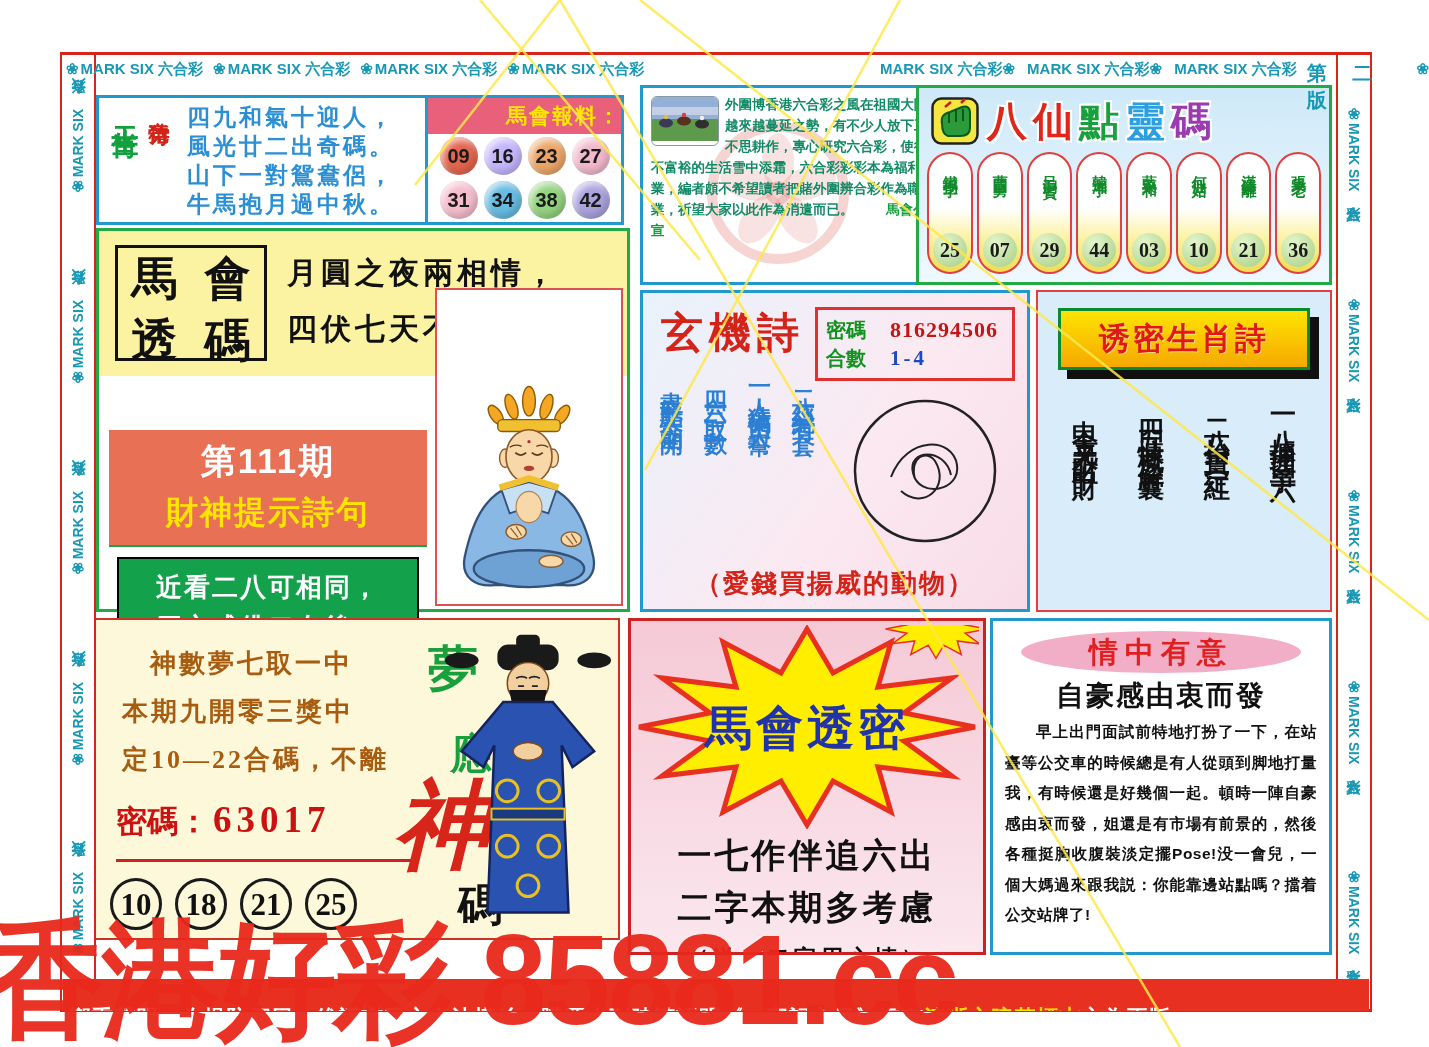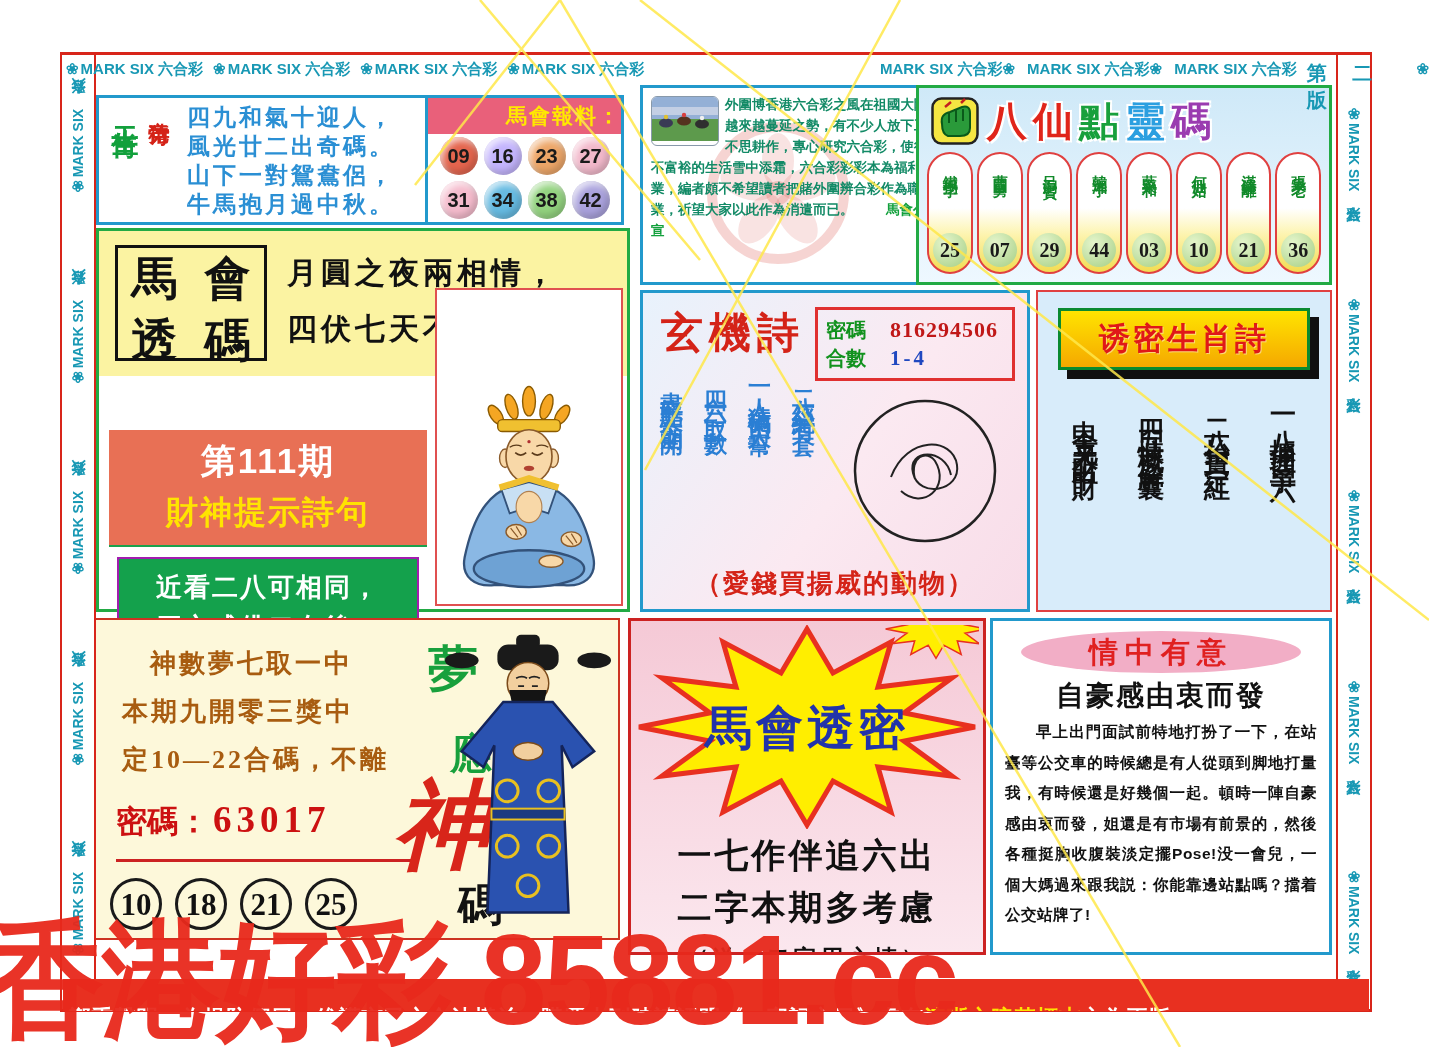--- a/index.html
+++ b/index.html
@@ -60,21 +60,21 @@
 
   
   .touma { left:96px; top:228px; width:534px; height:384px; border:3px solid #22aa44; background:#fff; }
   .tm-yellow { height:145px; background:#fbf3a2; position:relative; }
   .tm-box { position:absolute; left:16px; top:14px; width:152px; height:116px; border:3px solid #111; display:grid; grid-template-columns:1fr 1fr; place-items:center; font-family:"Liberation Serif", serif; font-weight:900; font-size:46px; color:#111; background:#fbf3a2; }
   .tm-poem { position:absolute; left:188px; top:14px; font-family:"Liberation Serif", serif; font-weight:900; font-size:30px; color:#111; line-height:56px; letter-spacing:4px; white-space:nowrap; }
   .tm-low { position:relative; height:236px; }
   .issue-col { position:absolute; left:10px; top:6px; width:318px;margin-top:48px; }
   .issue-num { background:#e87055; color:#fff; font-weight:900; font-size:35px; text-align:center; padding:8px 0 2px; letter-spacing:2px; }
   .issue-sub { background:#e87055; color:#ffe400; font-weight:900; font-size:32px; text-align:center; padding:4px 0 10px; letter-spacing:2px; border-bottom:2px solid #1aa14c; }
-  .issue-hint { margin:10px 8px 0; background:#14a14c; border:2px solid #a21caf; padding:8px 12px; }
+  .issue-hint { margin:10px 8px 0; background:#14a14c; border:2px solid #000000; padding:8px 12px; }
   .issue-hint div { color:#fff; font-weight:bold; font-size:26px; letter-spacing:2px; line-height:40px; text-align:center; white-space:nowrap; }
   .buddha-frame { position:absolute; left:336px; top:-88px; width:188px; height:318px; border:2px solid #e05050; background:#fff; display:flex; align-items:flex-end; justify-content:center; }
 
   
   .xuanji { left:640px; top:290px; width:390px; height:322px; border:3px solid #2299cc; background:linear-gradient(125deg,#e8f2fc 0%,#fbe9f1 55%,#f8dcE8 100%); }
   .xj-title { position:absolute; left:18px; top:12px; font-size:42px; font-weight:900; color:#d42318; letter-spacing:6px; }
   .xj-pass { position:absolute; right:12px; top:14px; width:200px; border:3px solid #e03030; padding:6px 8px; font-family:"Liberation Serif", serif; }
   .xj-row { display:flex; align-items:center; gap:24px; line-height:28px; }
   .xj-lab { color:#12921e; font-weight:900; font-size:20px; }
   .xj-pw  { color:#c01818; font-weight:900; font-size:22px; letter-spacing:1px; }

